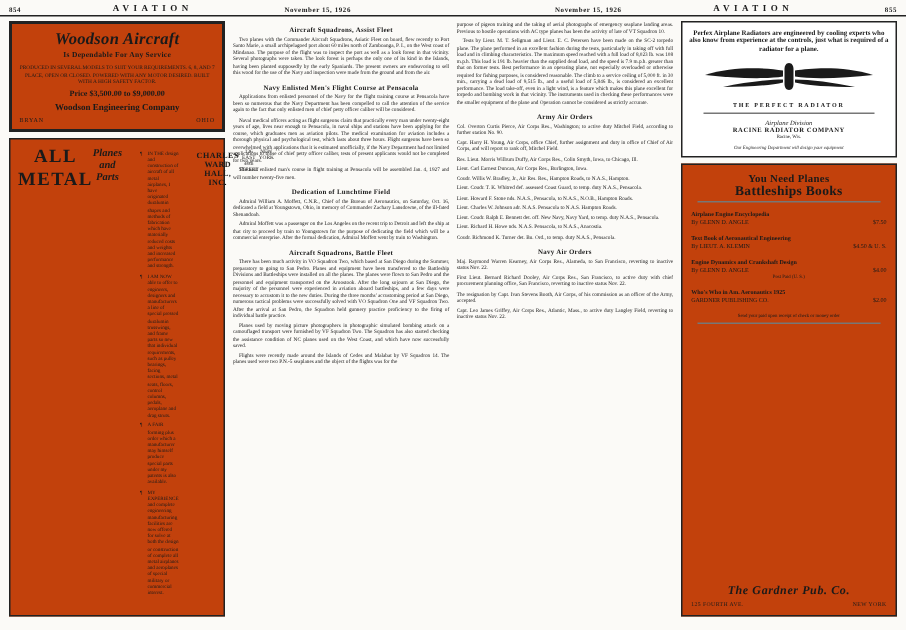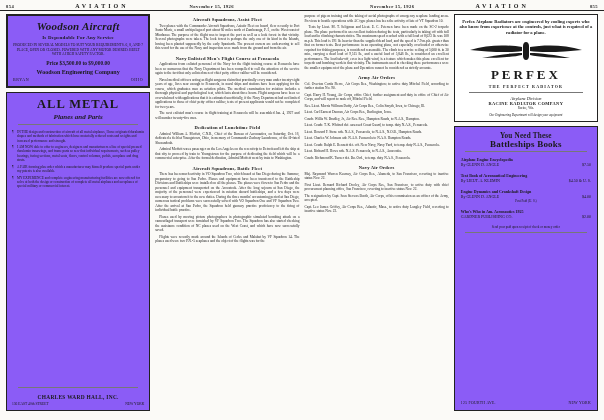--- a/index.html
+++ b/index.html
@@ -26,21 +26,21 @@
   }
   p.body{
     font-size:3.5px;line-height:4.5px;text-align:justify;margin:0 0 2px 0;
     text-indent:4px;hyphens:auto;
   }
   p.body.noind{text-indent:0;}
   .rule{height:0.6px;background:#333;margin:3px 0;}
   .rule.thin{height:0.4px;background:#777;}
   
   .ad{
-    border:0.8px solid #222;background:#8b5cf6;box-sizing:border-box;
+    border:0.8px solid #222;background:#c2410c;box-sizing:border-box;
     padding:4px 5px;text-align:center;margin-bottom:4px;
   }
   .ad.double{border:2.4px double #222;}
   .ad-title{font-size:11px;font-weight:bold;letter-spacing:.2px;line-height:12px;}
   .ad-script{font-family:"Liberation Serif",serif;font-style:italic;}
   .ad-sub{font-size:5px;font-weight:bold;margin-top:3px;letter-spacing:.2px;}
   .ad-small{font-size:3.6px;line-height:4.6px;margin-top:3px;}
   .ad-price{font-size:5.4px;font-weight:bold;margin:3px 0;}
   .ad-co{font-size:6px;font-weight:bold;margin-top:3px;}
   .ad-loc{font-size:4px;display:flex;justify-content:space-between;margin-top:2px;letter-spacing:.6px;}
@@ -95,21 +95,21 @@
         <div class="ad-sub">Is Dependable For Any Service</div>
         <div class="ad-small">PRODUCED IN SEVERAL MODELS TO SUIT YOUR REQUIREMENTS. 6, 8, AND 7 PLACE, OPEN OR CLOSED. POWERED WITH ANY MOTOR DESIRED. BUILT WITH A HIGH SAFETY FACTOR.</div>
         <div class="ad-price">Price $3,500.00 to $9,000.00</div>
         <div class="ad-co">Woodson Engineering Company</div>
         <div class="ad-loc">
           <span>BRYAN</span>
           <span>OHIO</span>
         </div>
       </div>
 
-      <div class="ad" style="flex:1 1 auto;display:flex;flex-direction:column;">
+      <div class="ad" style="flex:1 1 auto;display:flex;flex-direction:row;">
         <div class="allmetal">ALL METAL</div>
         <div class="planes">Planes and Parts</div>
         <div class="rule thin" style="margin:3px 6px"></div>
         <div class="bullets">
           <div>IN THE design and construction of aircraft of all metal airplanes, I have originated duralumin shapes and methods of fabrication which have materially reduced costs and weights and increased performance and strength.</div>
           <div>I AM NOW able to offer to engineers, designers and manufacturers a line of special pressed duralumin trusswings, and frame parts so new that individual requirements, such as pulley bearings, facing sections, metal seats, floors, control columns, pedals, aeroplane and drag struts.</div>
           <div>A FAIR forming plus order which a manufacturer may himself produce special parts under my patents is also available.</div>
           <div>MY EXPERIENCE and complete engineering manufacturing facilities are now offered for solve at both the design or construction of complete all metal airplanes and aeroplanes of special military or commercial interest.</div>
         </div>
         <div class="spacer"></div>
@@ -178,32 +178,31 @@
           <svg width="120" height="26" viewBox="0 0 120 26" aria-hidden="true">
             <g fill="#1a1a1a">
               <path d="M60 4 c-2 0 -3 2 -3 4 l0 10 c0 2 1 4 3 4 s3 -2 3 -4 l0 -10 c0 -2 -1 -4 -3 -4z"></path>
               <path d="M56 9 C44 7 22 6 4 12 C22 14 44 15 56 13 z"></path>
               <path d="M64 9 C76 7 98 6 116 12 C98 14 76 15 64 13 z"></path>
               <path d="M56 15 C46 15 30 17 16 20 C32 20 48 19 56 17 z"></path>
               <path d="M64 15 C74 15 90 17 104 20 C88 20 72 19 64 17 z"></path>
             </g>
           </svg>
         </div>
-        <div class="perfex-word">PERFEX</div>
         <div class="perfex-tag">THE PERFECT RADIATOR</div>
         <div class="rule thin" style="margin:3px 10px"></div>
         <div class="ad-script" style="font-size:4.4px;">Airplane Division</div>
         <div class="racine">RACINE RADIATOR COMPANY</div>
         <div class="tiny">Racine, Wis.</div>
         <div class="perfex-note">Our Engineering Department will design your equipment</div>
       </div>
 
       <div class="ad" style="flex:1 1 auto;display:flex;flex-direction:column;padding:5px 6px;">
         <div class="books-hd">
-          <div>You Need These</div>
+          <div>You Need Planes</div>
           <div class="big">Battleships Books</div>
         </div>
         <div class="rule thin" style="margin:3px 4px"></div>
 
         <div class="bk-row">
           <div style="font-weight:bold">Airplane Engine Encyclopedia</div>
           <div class="bk-line">
             <span>By GLENN D. ANGLE</span>
             <span>$7.50</span>
           </div>
@@ -230,20 +229,21 @@
           <div style="font-weight:bold">Who's Who in Am. Aeronautics 1925</div>
           <div class="bk-line">
             <span>GARDNER PUBLISHING CO.</span>
             <span>$2.00</span>
           </div>
         </div>
 
         <div class="tiny center" style="margin-top:3px">Send your paid upon receipt of check or money order</div>
         <div class="rule thin" style="margin:3px 4px"></div>
         <div class="spacer"></div>
+        <div class="gardner ad-script center">The Gardner Pub. Co.</div>
         <div class="gardner-addr">
           <span>125 FOURTH AVE.</span>
           <span>NEW YORK</span>
         </div>
       </div>
 
     </div>
 
   </div>
 </div>

